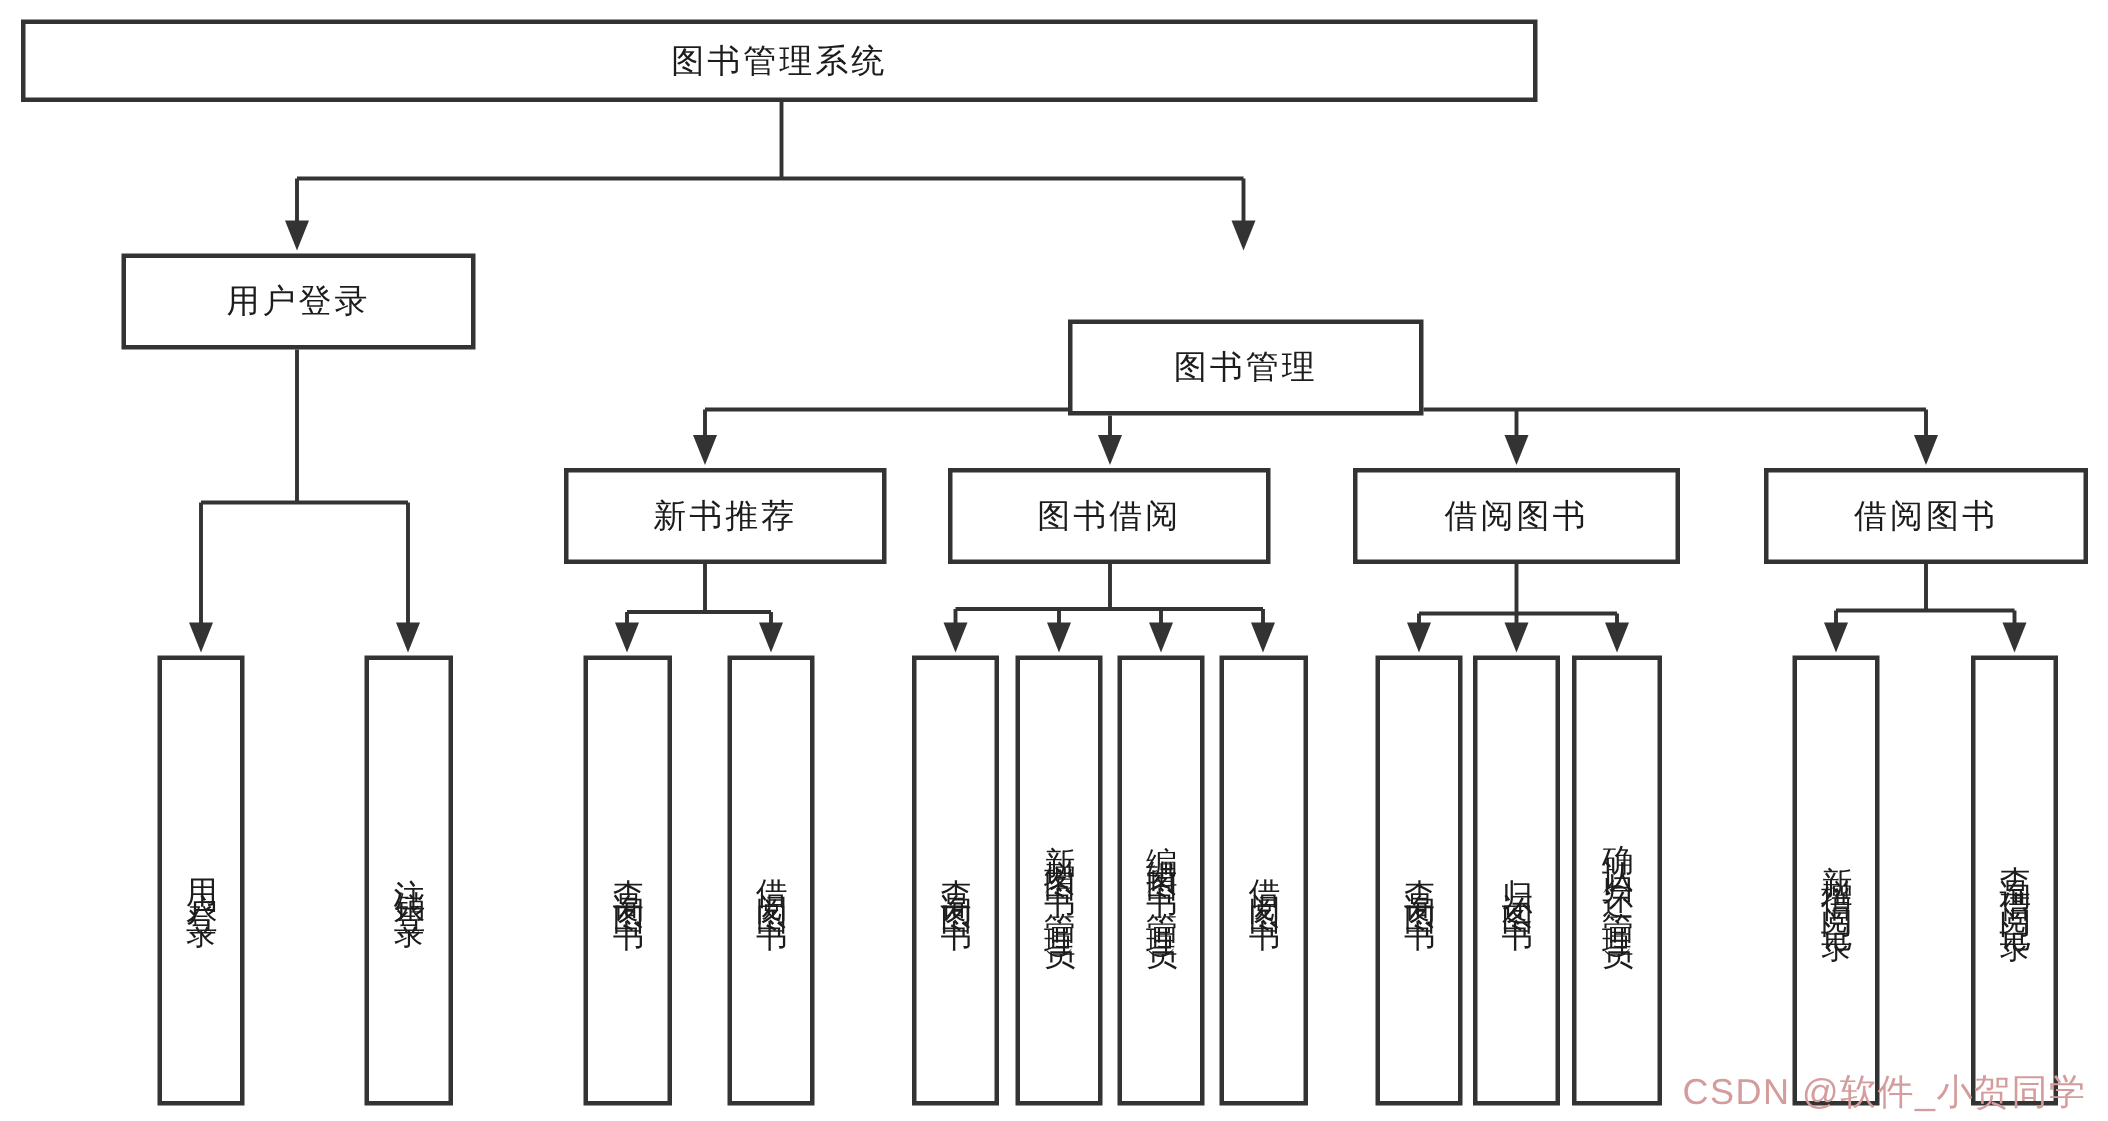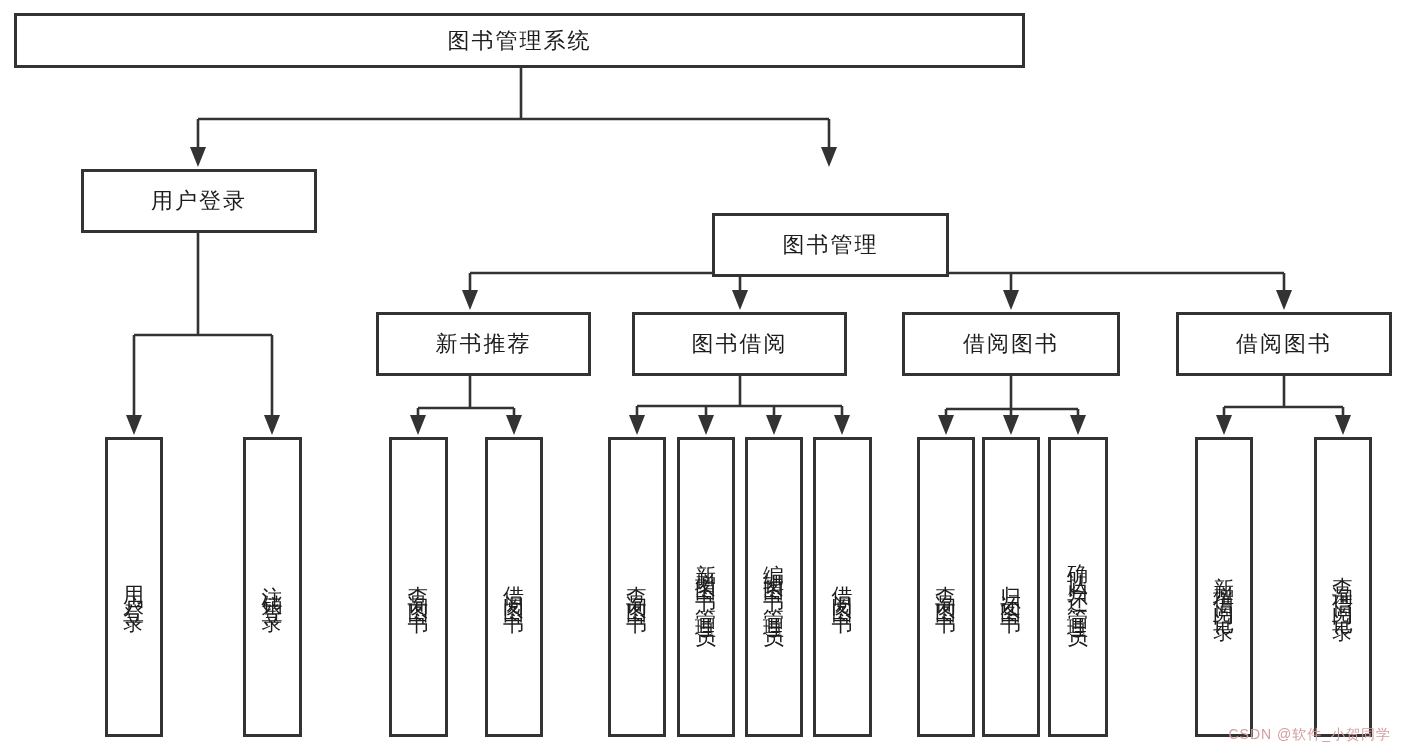--- a/index.html
+++ b/index.html
@@ -45,21 +45,21 @@
     text-orientation: mixed;
     font-size: 21px;
     letter-spacing: 9px;
     line-height: 1;
     white-space: nowrap;
   }
   .watermark {
     position: absolute;
     right: 14px;
     bottom: 3px;
-    font-size: 14px;
+    font-size: 24px;
     color: var(--watermark);
     z-index: 5;
     letter-spacing: 1px;
   }
 </style>
 </head>
 <body>
 
 <div class="canvas">
 

